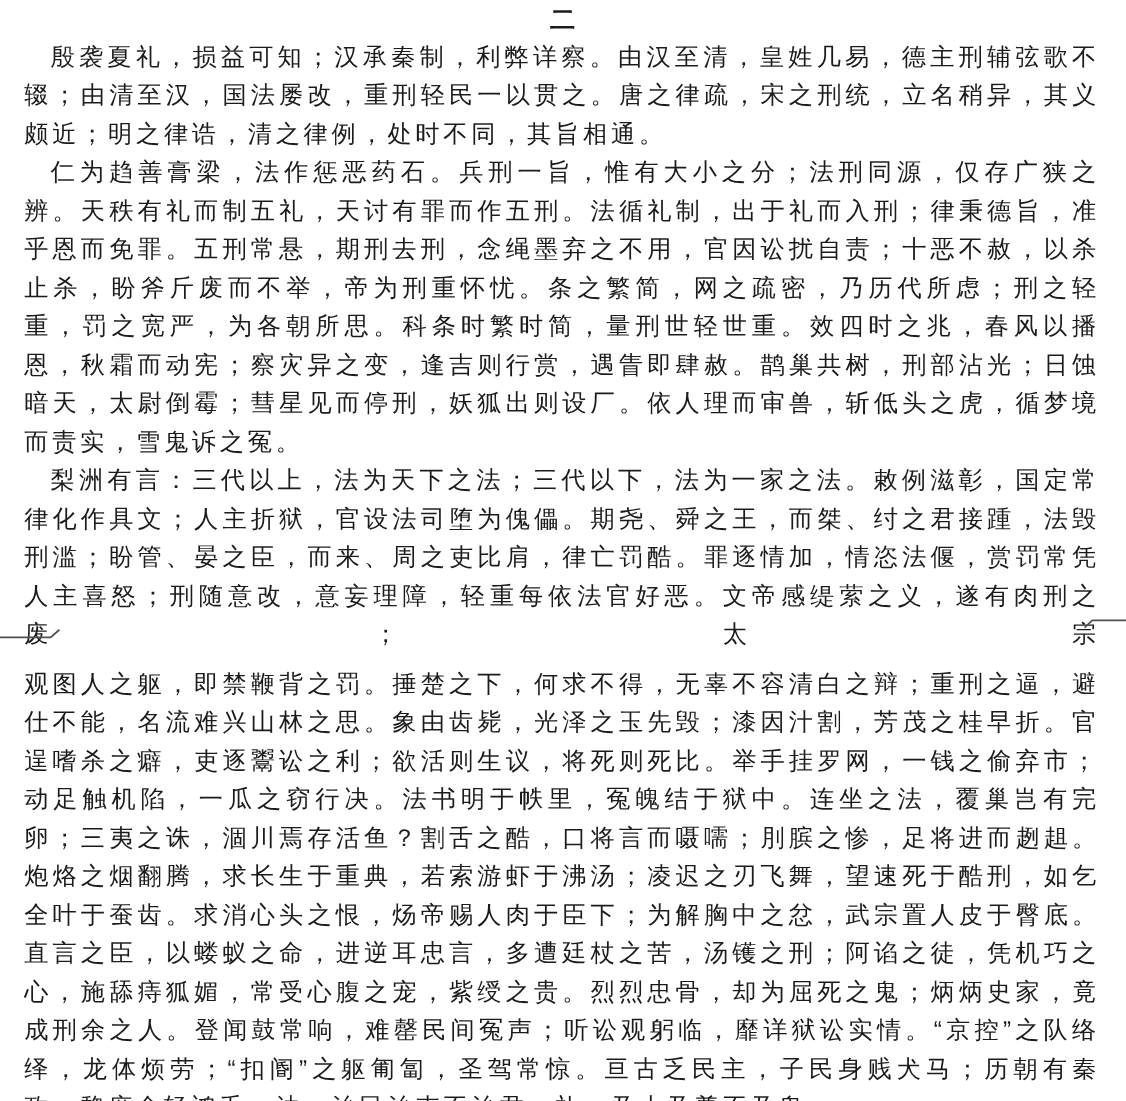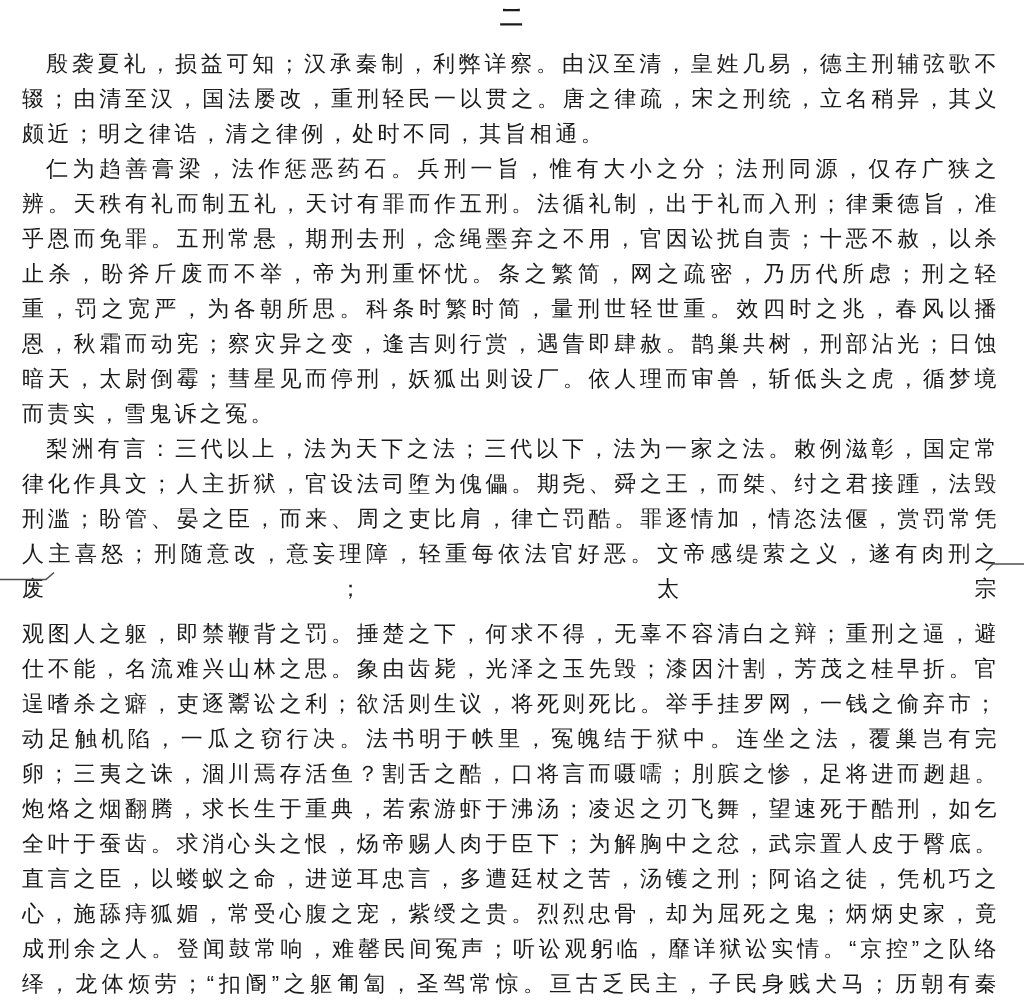--- a/index.html
+++ b/index.html
@@ -31,21 +31,21 @@
     letter-spacing: 3.4px;
     text-align: justify;
     text-justify: inter-ideograph;
     word-break: break-all;
     color: #1b1b1b;
   }
   .para.indent {
     text-indent: 24px;
   }
   .para.first {
-    margin-top: 14px;
+    margin-top: 2px;
   }
   .para.justify-last {
     text-align-last: justify;
   }
   .para.after-break {
     margin-top: 10px;
   }
   .edge-mark {
     position: absolute;
     display: block;

